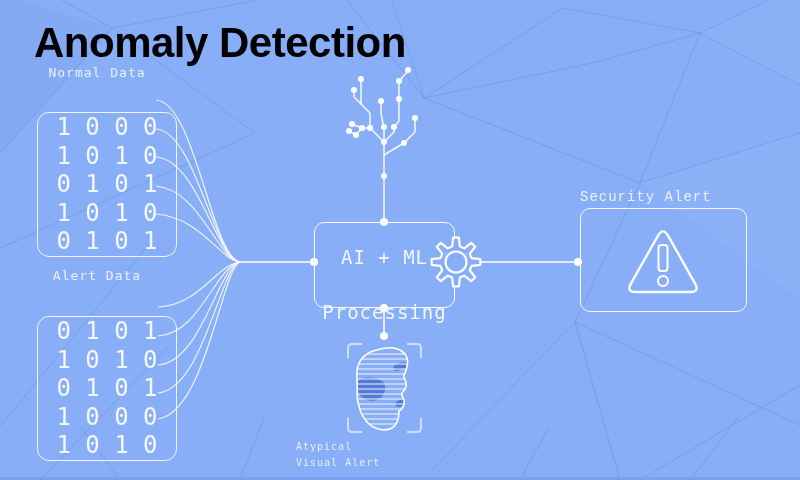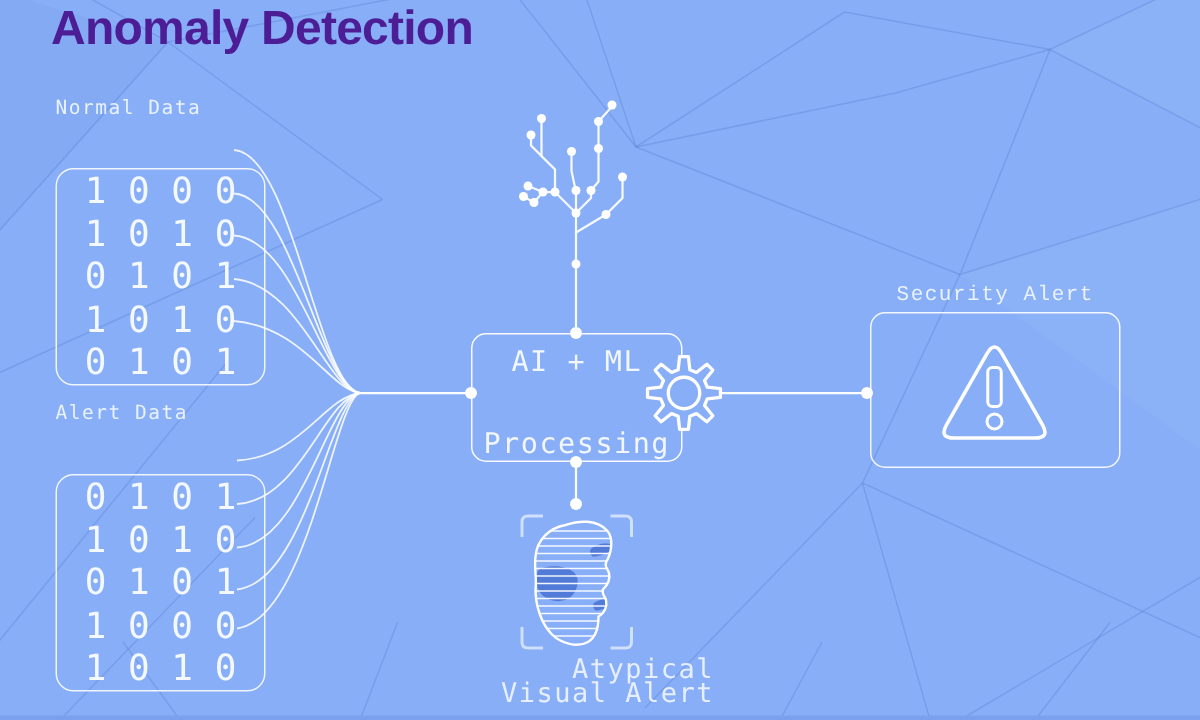--- a/index.html
+++ b/index.html
@@ -1,37 +1,37 @@
 <!DOCTYPE html>
 <html><head>
 <meta charset="utf-8">
 <style>
   html,body{margin:0;padding:0;}
   body{width:800px;height:480px;overflow:hidden;font-family:"DejaVu Sans Mono",monospace;}
   .canvas{position:relative;width:800px;height:480px;background:#87AEF7;overflow:hidden;}
   svg.layer{position:absolute;left:0;top:0;width:800px;height:480px;pointer-events:none;}
-  .title{position:absolute;left:34px;top:0;font-family:"Liberation Sans",sans-serif;
-         font-weight:800;font-size:32px;letter-spacing:-0.5px;color:#4c1d95;}
-  .panel-label{position:absolute;width:120px;text-align:left;font-size:13px;
+  .title{position:absolute;left:34px;top:19px;font-family:"Liberation Sans",sans-serif;
+         font-weight:800;font-size:42px;letter-spacing:-0.5px;color:#000000;}
+  .panel-label{position:absolute;width:120px;text-align:center;font-size:13px;
          letter-spacing:1px;color:rgba(238,245,255,.95);}
   .matrix-box{position:absolute;left:37px;width:140px;height:145px;box-sizing:border-box;
          border:1.5px solid rgba(255,255,255,.88);border-radius:12px;
          display:flex;flex-direction:column;justify-content:center;align-items:center;margin-top:28px;}
   .mrow{font-size:24px;line-height:28.6px;color:#f4f8ff;white-space:pre;}
   .proc-box{position:absolute;left:314px;top:222px;width:141px;height:86px;box-sizing:border-box;
          border:1.5px solid rgba(255,255,255,.95);border-radius:10px;text-align:center;}
-  .proc-line1{margin-top:6px;font-size:19px;letter-spacing:1px;color:#f2f6ff;line-height:24px;}
+  .proc-line1{margin-top:22px;font-size:19px;letter-spacing:1px;color:#f2f6ff;line-height:24px;}
   .proc-line2{margin-top:31px;font-size:19px;letter-spacing:1px;color:#f2f6ff;line-height:24px;}
-  .sec-label{position:absolute;left:580px;top:189px;width:167px;text-align:center;
+  .sec-label{position:absolute;left:580px;top:189px;width:167px;text-align:left;
          font-family:"Liberation Mono",monospace;font-size:14px;letter-spacing:1px;
          color:rgba(238,245,255,.95);}
   .sec-box{position:absolute;left:580px;top:208px;width:167px;height:104px;box-sizing:border-box;
          border:1.5px solid rgba(255,255,255,.9);border-radius:10px;}
-  .atypical-label{position:absolute;left:316px;top:439px;width:160px;text-align:right;
-         font-size:18px;line-height:15.5px;letter-spacing:1px;color:rgba(235,242,255,.95);}
+  .atypical-label{position:absolute;left:296px;top:439px;width:160px;text-align:left;
+         font-size:10px;line-height:15.5px;letter-spacing:1px;color:rgba(235,242,255,.95);}
   .bottom-strip{position:absolute;left:0;top:477px;width:800px;height:3px;background:#7BA0EE;}
 </style>
 </head>
 <body>
 
 <div class="canvas">
 
   <svg class="layer" viewBox="0 0 800 480">
     <g stroke="#4E72C9" stroke-opacity="0.28" stroke-width="1" fill="none">
       <path d="M-15,170 L112,28 L335,-15"></path>

